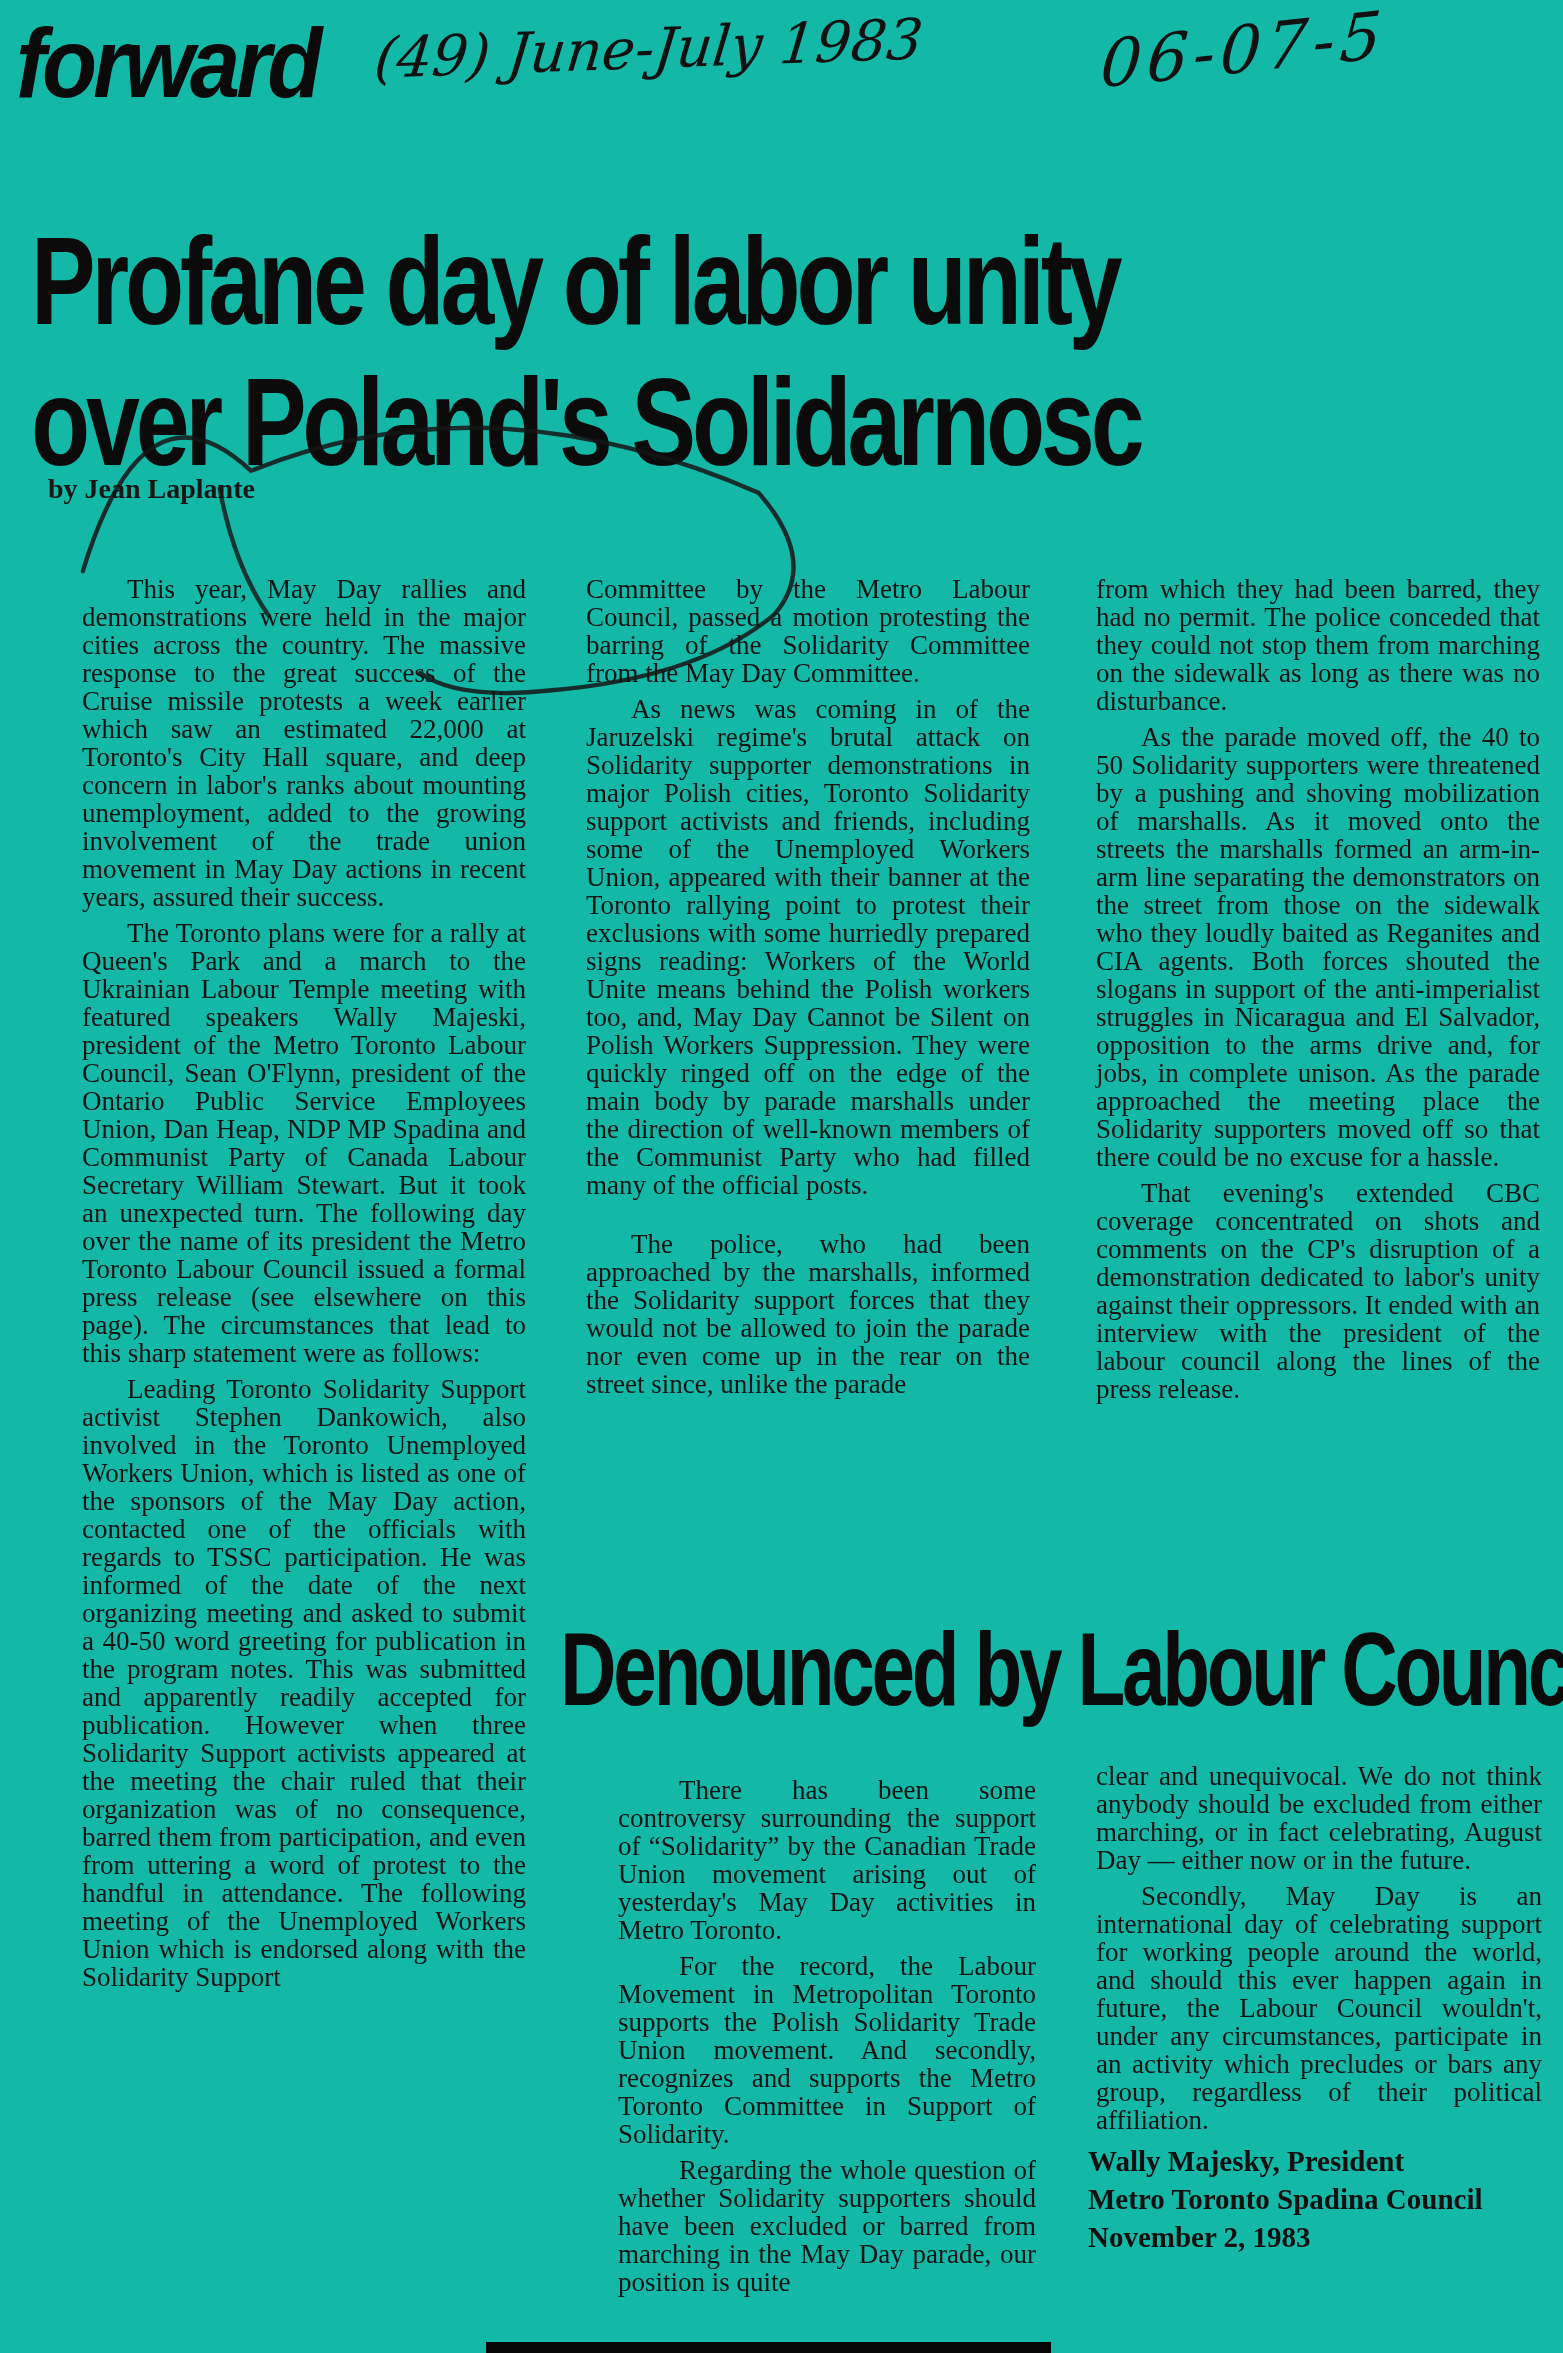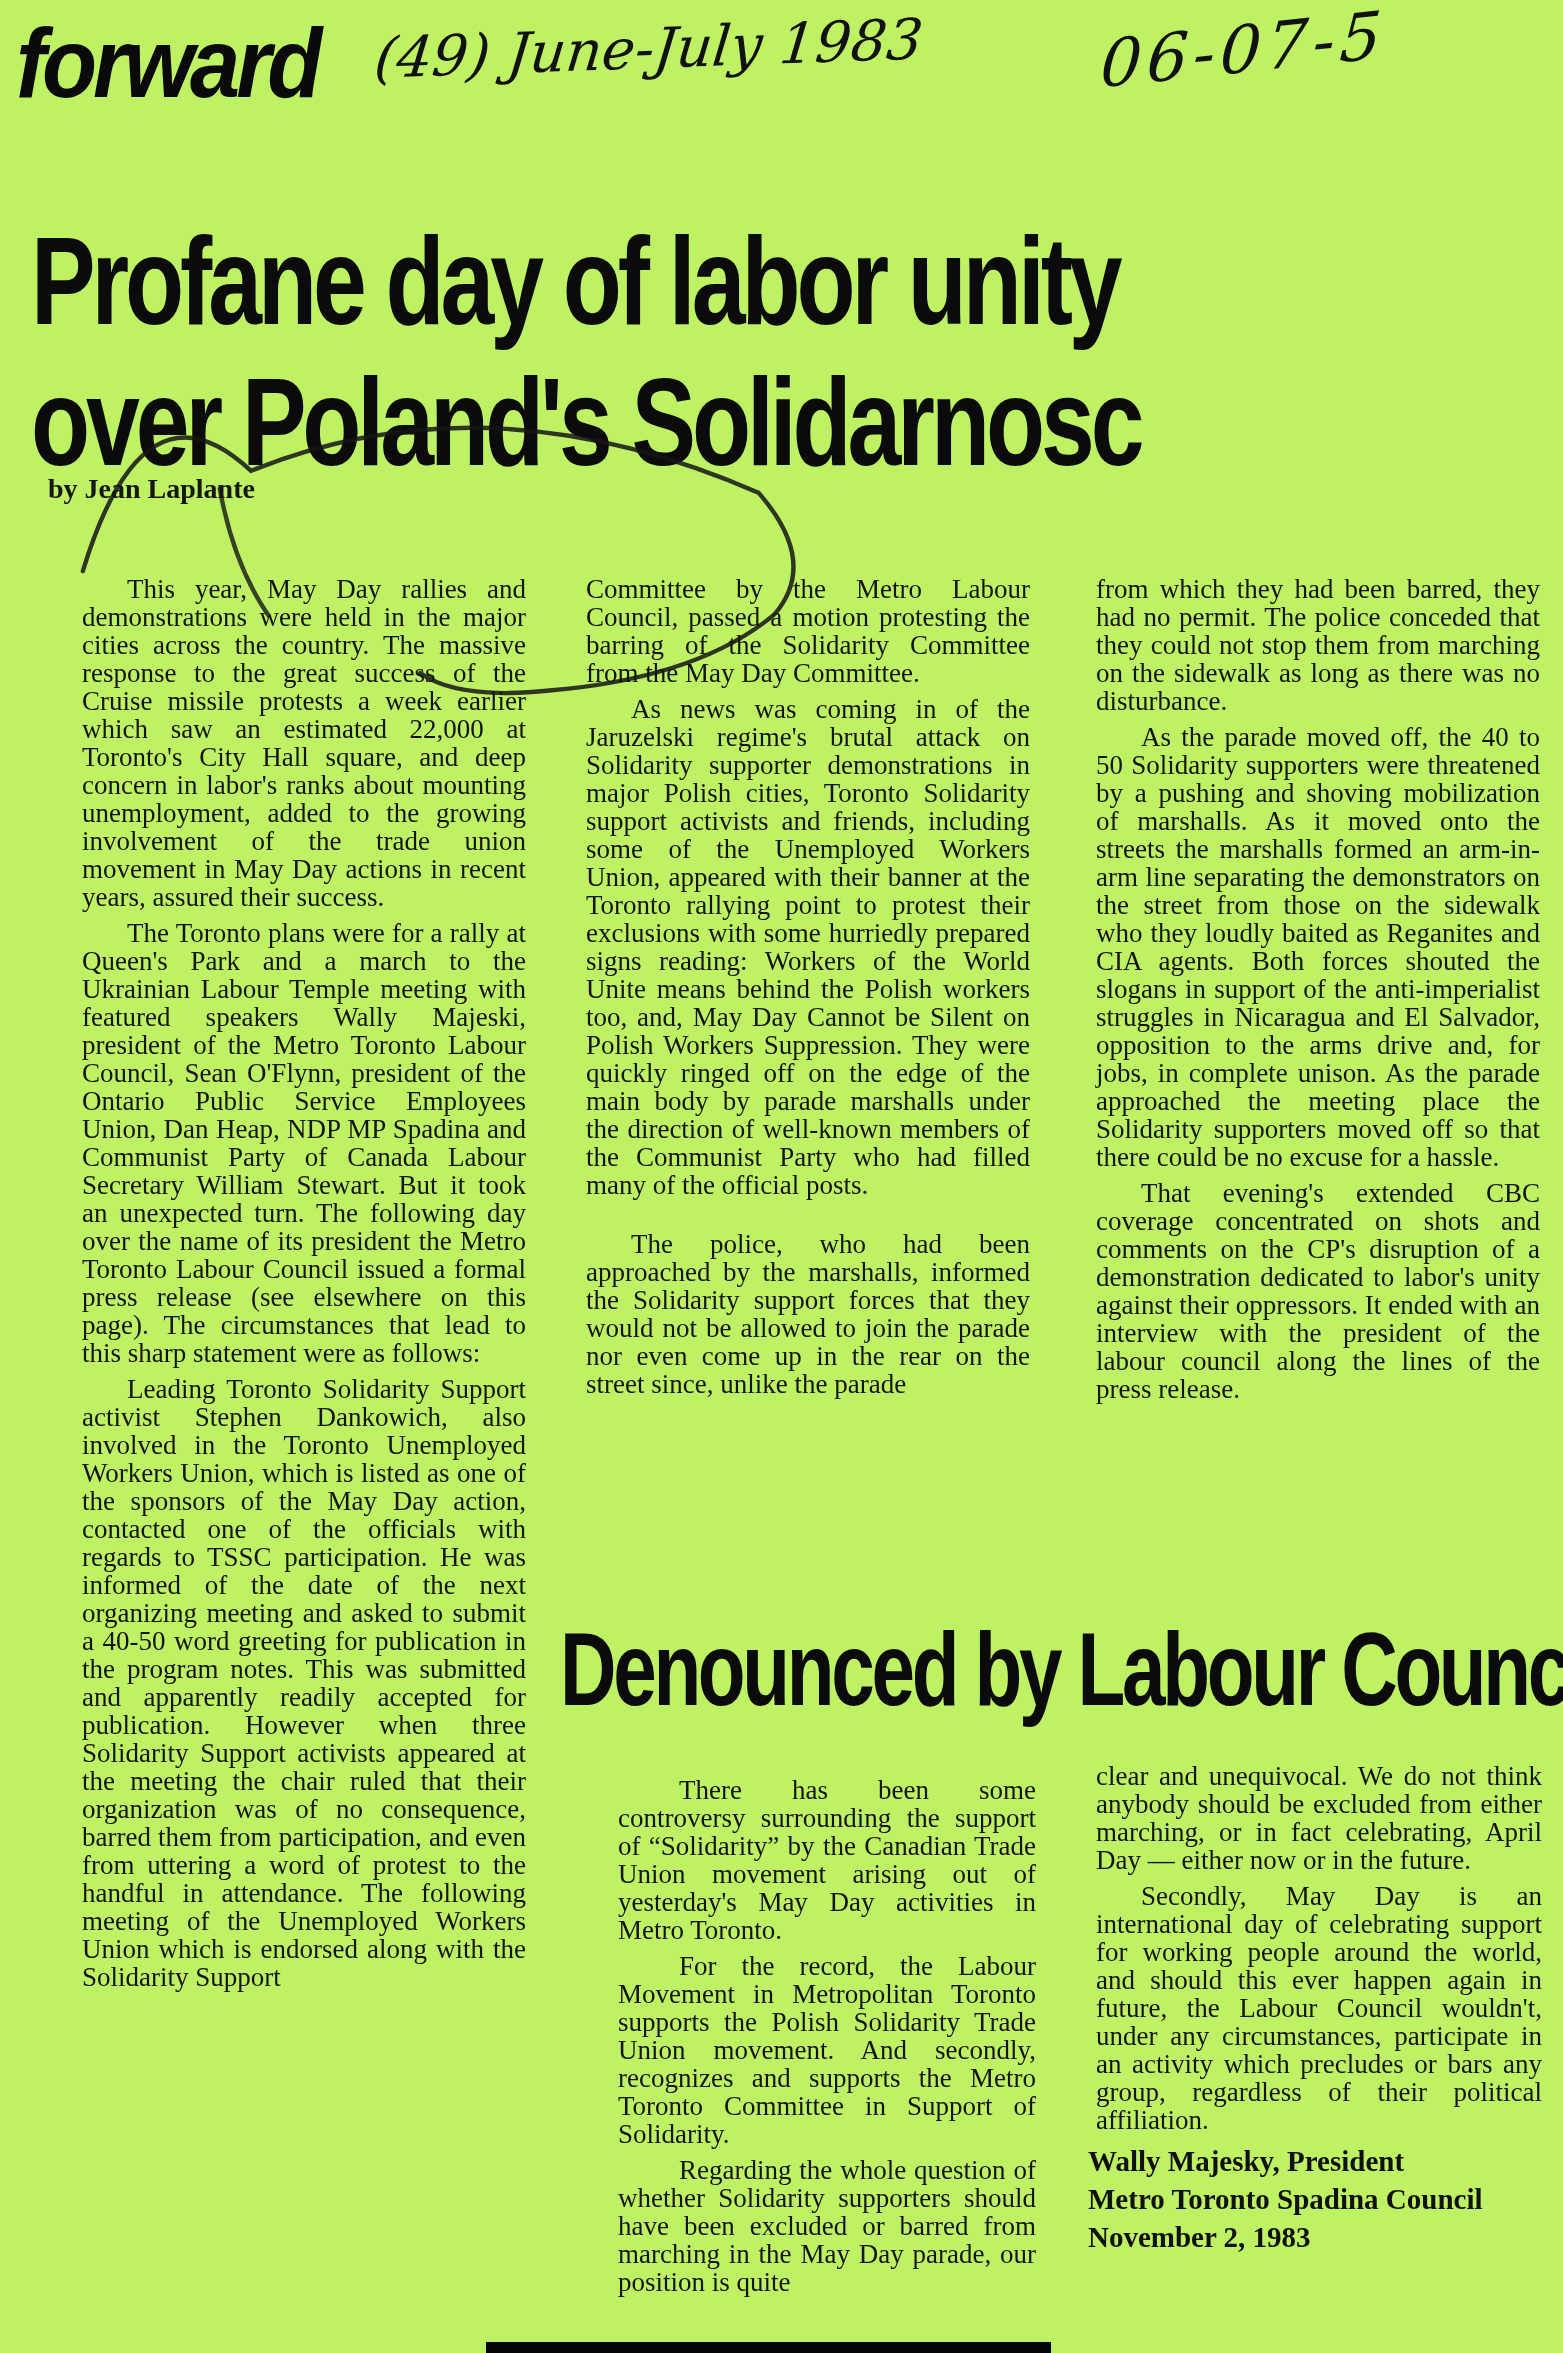--- a/index.html
+++ b/index.html
@@ -1,19 +1,19 @@
 <!DOCTYPE html>
 <html style="font-size:14px"><head>
 <meta charset="utf-8">
 <style>
   html,body{margin:0;padding:0;background:#e8e8e4;}
   .page{
     position:relative;
     width:1564px;height:2354px;
-    background:#bef264;
+    background:#14b8a6;
     overflow:hidden;
     font-family:"Liberation Serif",serif;
     color:#161616;
   }
   
   .masthead{
     position:absolute;left:15.7px;top:7px;
     font-family:"Liberation Sans",sans-serif;
     font-weight:bold;font-style:italic;
     font-size:98px;letter-spacing:-4.4px;
@@ -124,21 +124,21 @@
 
   <div class="headline2">Denounced by Labour Council</div>
 
   <div class="col a2col1">
     <p>There has been some controversy surrounding the support of “Solidarity” by the Canadian Trade Union movement arising out of yesterday's May Day activities in Metro Toronto.</p>
     <p>For the record, the Labour Movement in Metropolitan Toronto supports the Polish Solidarity Trade Union movement. And secondly, recognizes and supports the Metro Toronto Committee in Support of Solidarity.</p>
     <p>Regarding the whole question of whether Solidarity supporters should have been excluded or barred from marching in the May Day parade, our position is quite</p>
   </div>
 
   <div class="col a2col2">
-    <p class="noindent">clear and unequivocal. We do not think anybody should be excluded from either marching, or in fact celebrating, April Day — either now or in the future.</p>
+    <p class="noindent">clear and unequivocal. We do not think anybody should be excluded from either marching, or in fact celebrating, August Day — either now or in the future.</p>
     <p>Secondly, May Day is an international day of celebrating support for working people around the world, and should this ever happen again in future, the Labour Council wouldn't, under any circumstances, participate in an activity which precludes or bars any group, regardless of their political affiliation.</p>
     <div class="signature">
       <div>Wally Majesky, President</div>
       <div>Metro Toronto  Spadina Council</div>
       <div>November 2, 1983</div>
     </div>
   </div>
 
   <svg class="overlay" viewBox="0 0 1794 2700" xmlns="http://www.w3.org/2000/svg">
     <path d="M 95 655 Q 165 425 288 540 Q 560 430 870 565 Q 940 645 888 705 Q 800 778 630 792 Q 525 803 482 772" fill="none" stroke="#151515" stroke-width="5" stroke-linecap="round" opacity="0.85"></path>

